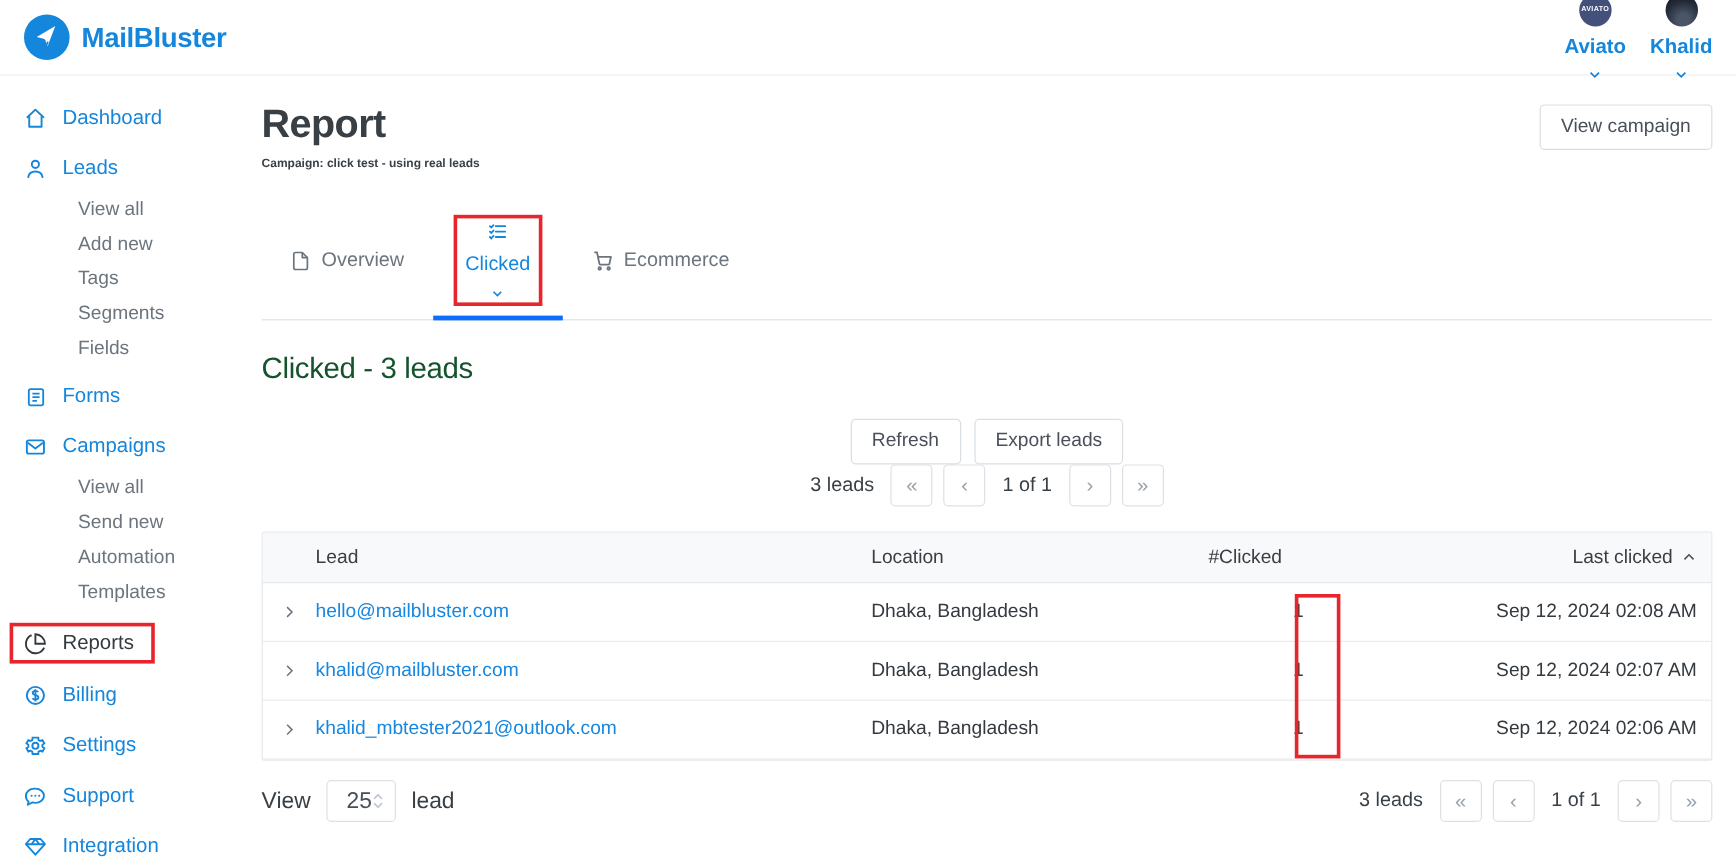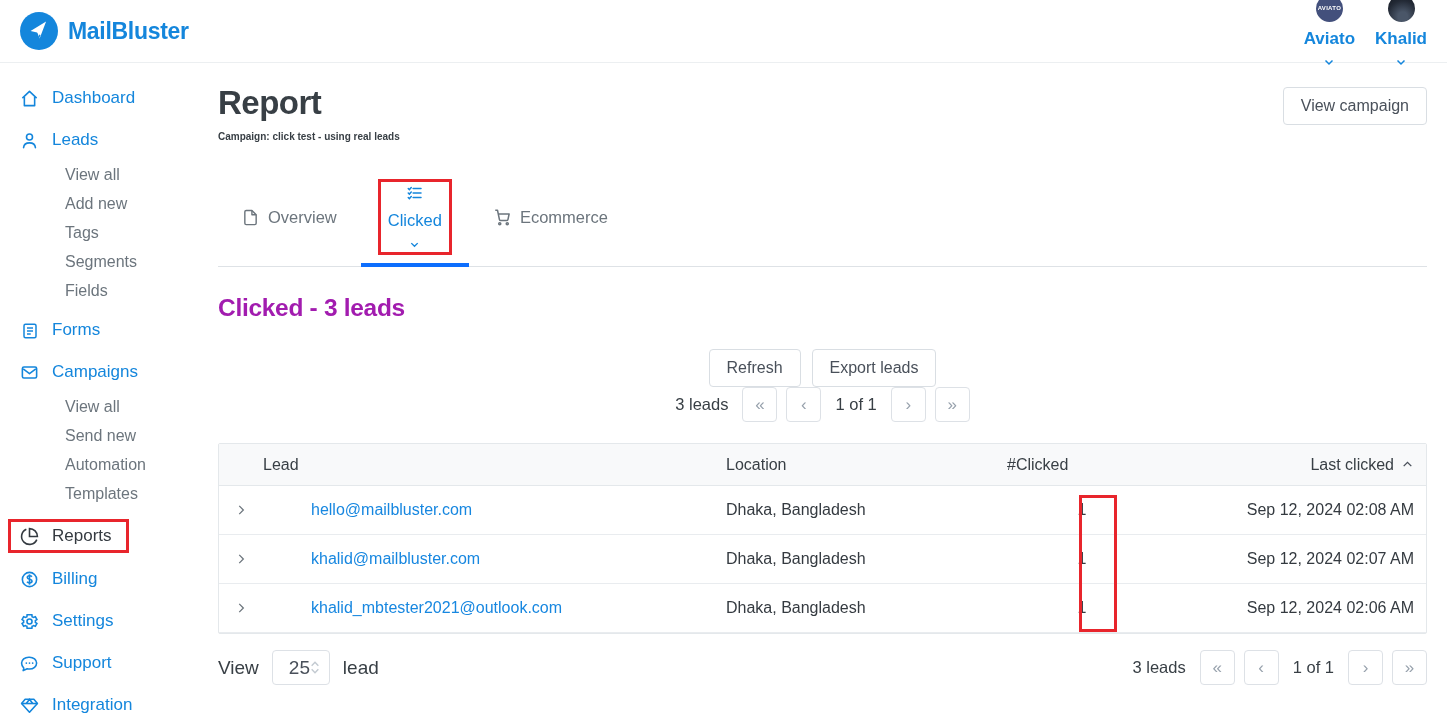--- a/index.html
+++ b/index.html
@@ -45,38 +45,38 @@
   .view-campaign { margin-top:24px; }
 
   
   .tabs { display:flex; border-bottom:1px solid #dee2e6; margin-top:30px; }
   .tab { display:flex; align-items:center; gap:9px; padding:9px 24px 10px; font-size:16.5px;
     color:#6c757d; cursor:pointer; border-bottom:4px solid transparent; margin-bottom:-1px; }
   .tab.active { color:#1486dc; border-bottom-color:#0d6efd; }
   .tab-annot { display:flex; align-items:center; gap:9px; border:3px solid #e8252c; padding:2px 7px; margin:-2px -7px;flex-direction:column; }
 
   
-  .section-heading { font-size:24.5px; font-weight:700; color:#a21caf; margin:27px 0 0; letter-spacing:-.3px; }
+  .section-heading { font-size:24.5px; font-weight:400; color:#14532d; margin:27px 0 0; letter-spacing:-.3px; }
   .toolbar { display:flex; justify-content:space-between; align-items:center; margin-top:27px;flex-direction:column; }
   .btn-group { display:flex; gap:11px; }
 
   .pagination { display:flex; align-items:center; gap:9px; }
   .pag-count { font-size:16.5px; color:#383f45; margin-right:5px; }
   .pag-btn { width:35px; height:35px; background:#fff; border:1px solid #dde1e6; border-radius:4px;
     color:#97a1ac; font-size:17px; display:flex; align-items:center; justify-content:center; cursor:pointer; }
   .pag-page { font-size:16.5px; color:#383f45; margin:0 5px; }
 
   
   .table-wrap { position:relative; margin-top:21px; border:1px solid #e4e8eb; border-radius:2px; }
   .tgrid { display:grid; grid-template-columns:44px 463px 262px 188px 250px; align-items:center; }
   .thead { background:#f8f9fa; height:42px; border-bottom:1px solid #e4e8eb; font-size:16px; color:#383f45; }
   .trow { height:49px; border-bottom:1px solid #e9ecef; font-size:16px; }
   .trow:last-child { border-bottom:none; }
   .cell-expander { display:flex; justify-content:center; color:#6c757d; cursor:pointer; }
-  .cell-lead a { color:#1787e0; text-decoration:none; cursor:pointer;margin-left:48px; }
+  .cell-lead a { color:#1787e0; text-decoration:none; cursor:pointer; }
   .cell-clicked { text-align:center; }
   .cell-right { text-align:right; padding-right:12px; }
   .th-clicked { padding-left:19px; }
   .th-sort { display:flex; align-items:center; justify-content:flex-end; gap:7px; padding-right:12px; cursor:pointer; }
   .col-annotation { position:absolute; left:860px; top:51px; width:38px; height:137px;
     border:3px solid #e8252c; pointer-events:none; }
 
   
   .table-footer { display:flex; justify-content:space-between; align-items:center; margin-top:16px; }
   .view-select { display:flex; align-items:center; gap:13px; font-size:19px; color:#383f45; }

